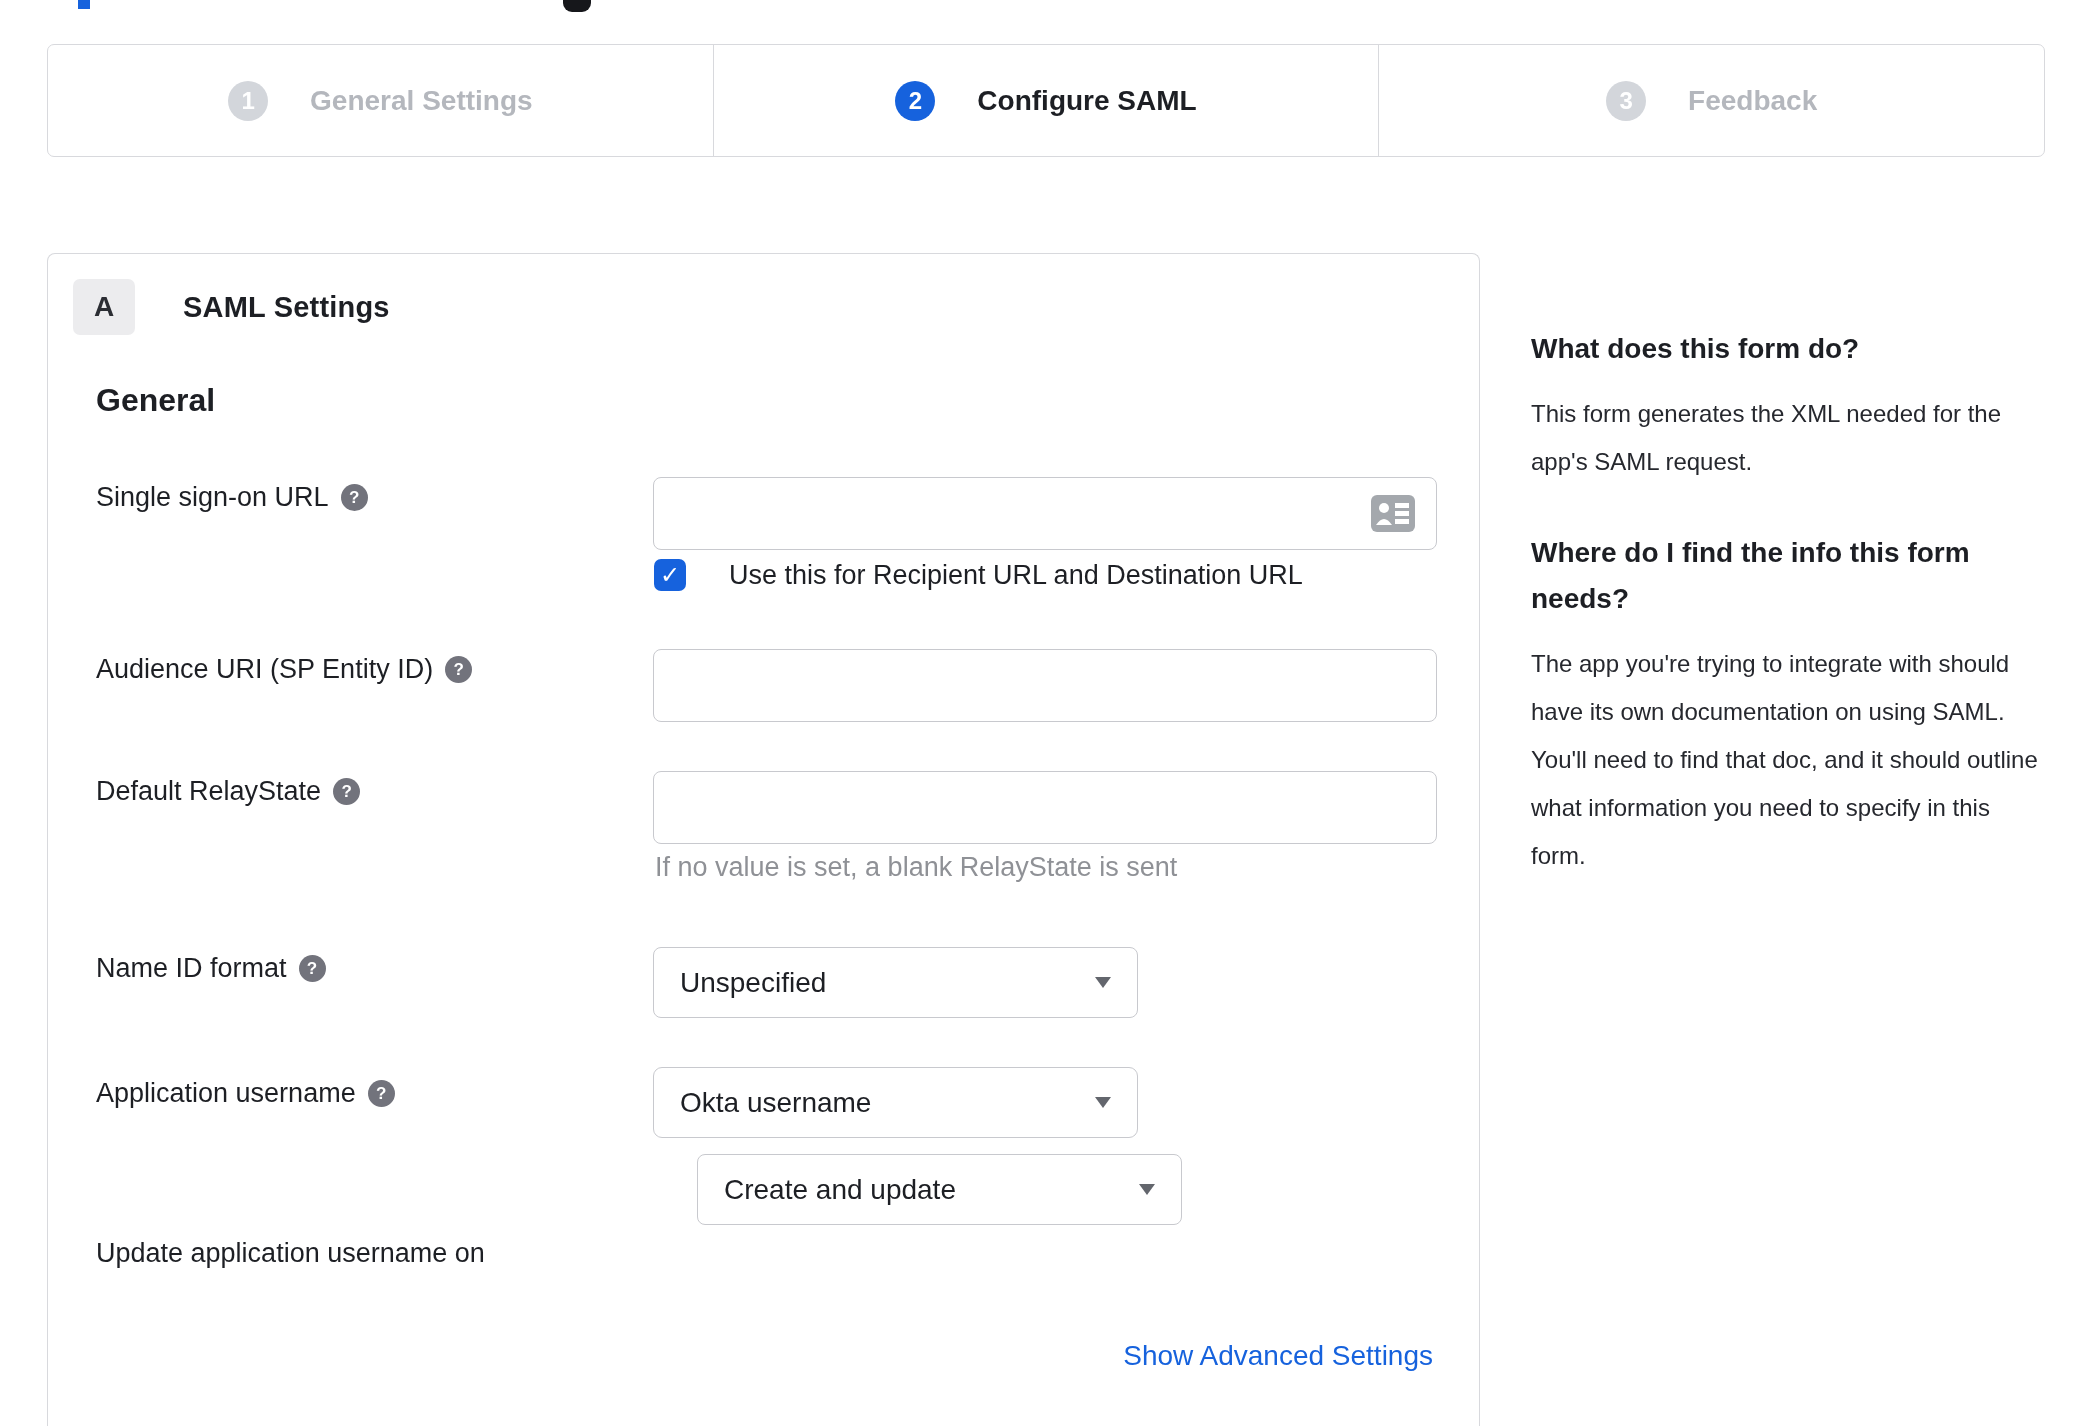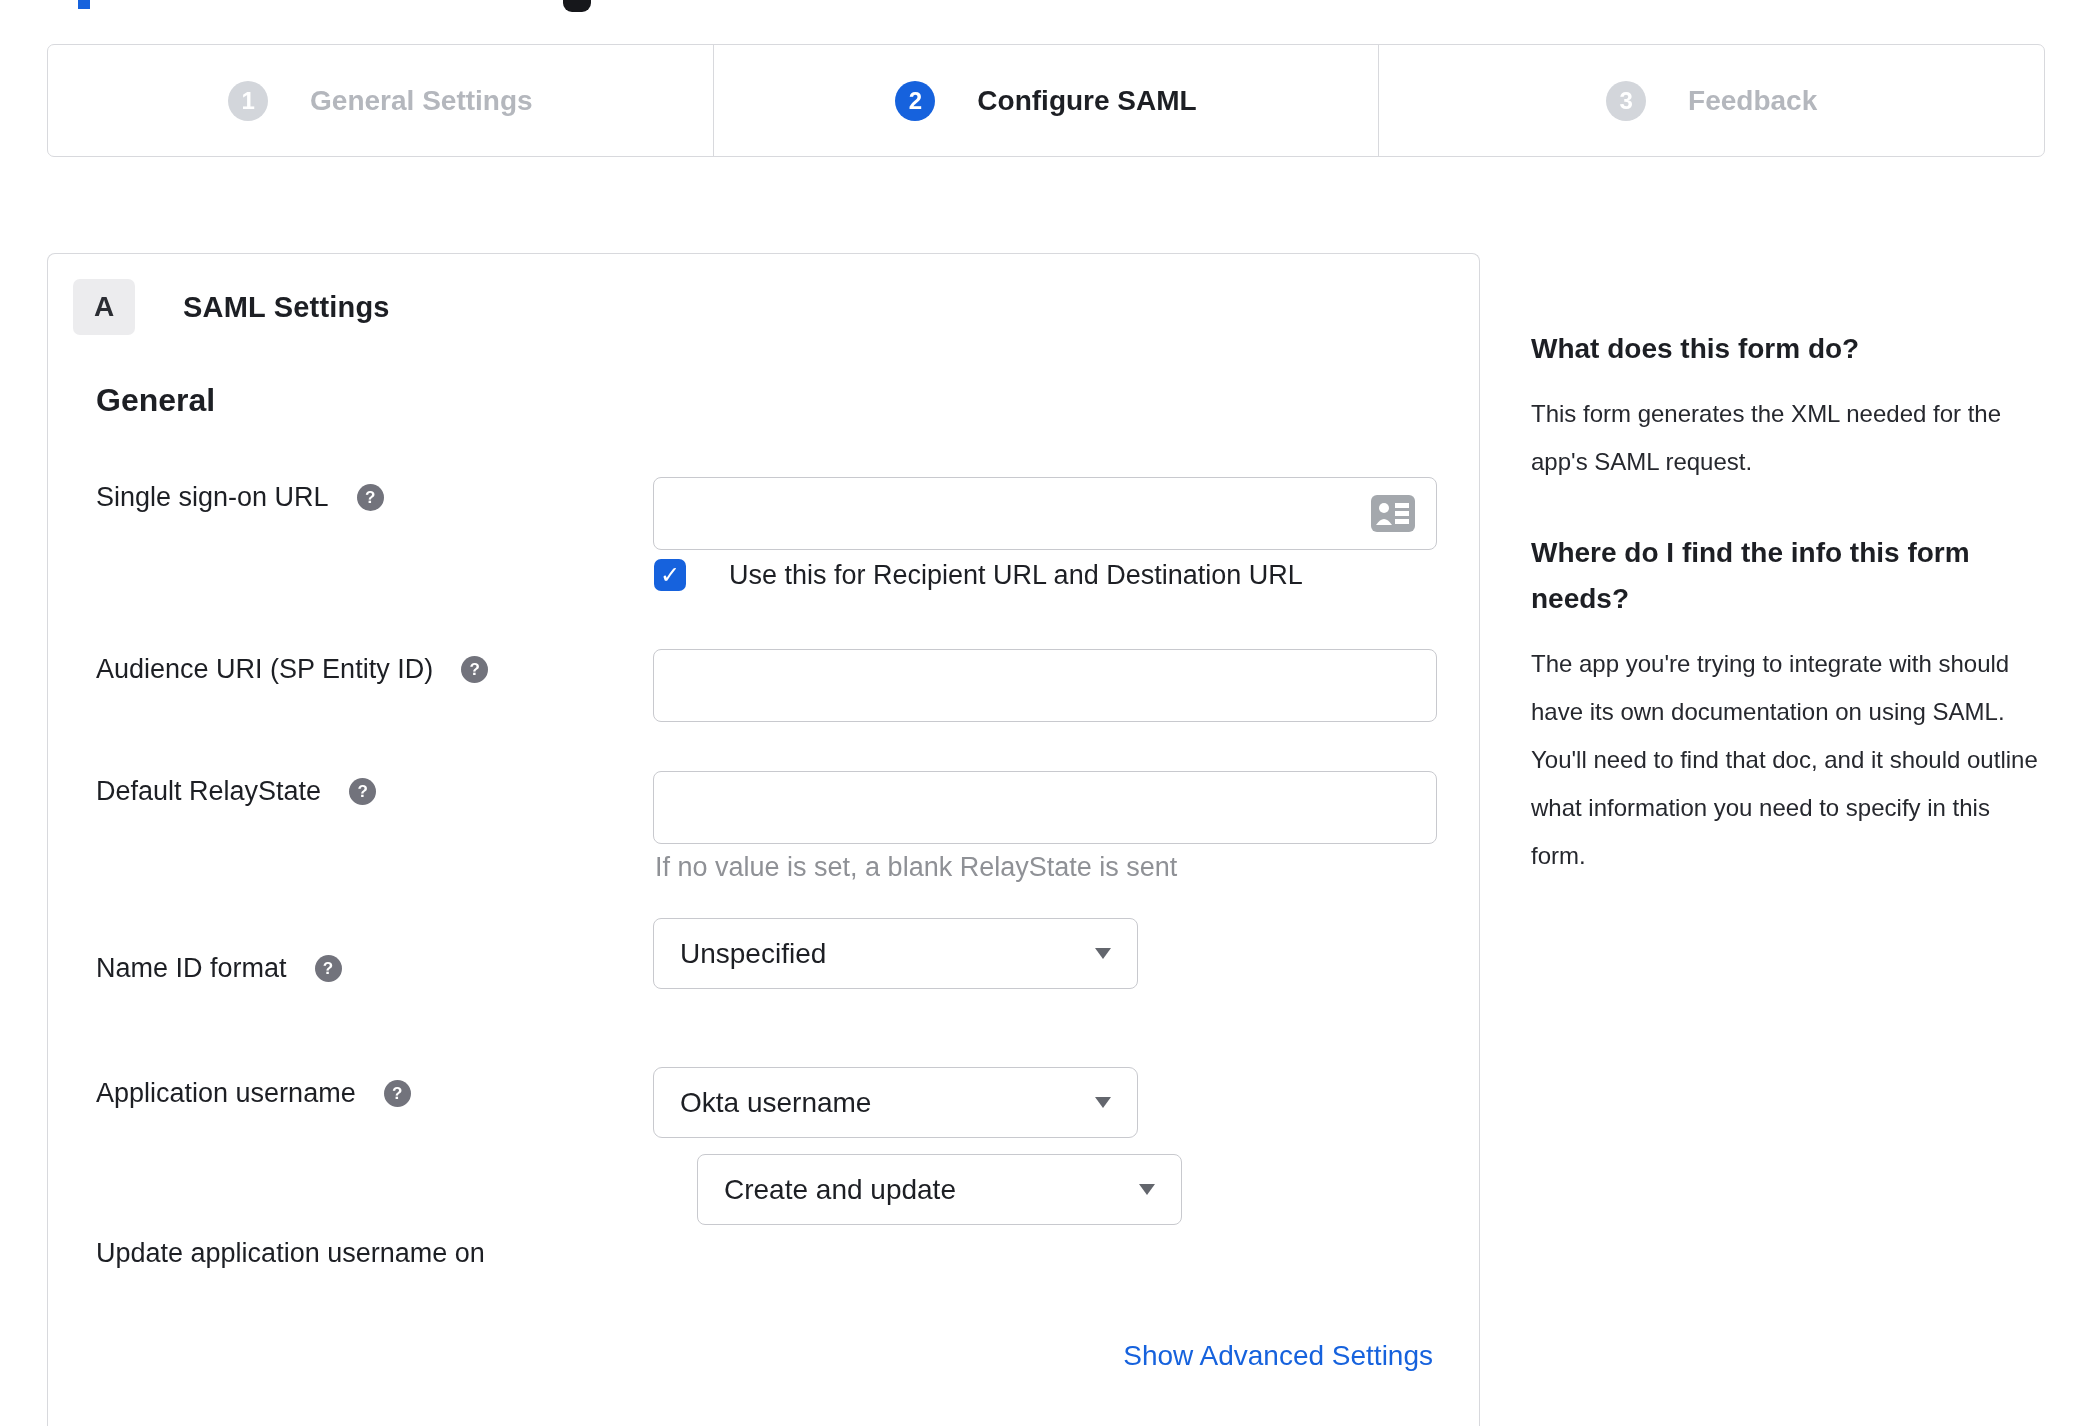--- a/index.html
+++ b/index.html
@@ -24,21 +24,21 @@
 
   
   .card { position:absolute; left:47px; top:253px; width:1433px; height:1220px;
           background:#fff; border:1px solid #d8d9dd; border-radius:8px 8px 0 0; border-bottom:none; }
   .section-head { position:absolute; left:25px; top:25px; display:flex; align-items:center; gap:48px; }
   .section-badge { width:62px; height:56px; background:#ececee; border-radius:7px; display:flex;
                    align-items:center; justify-content:center; font-size:28px; font-weight:bold; color:#2b2d33; }
   .section-title { font-size:29px; font-weight:bold; color:#1d1f24; letter-spacing:.2px; }
   .group-title { position:absolute; left:48px; top:128px; font-size:32px; font-weight:bold; color:#1d1f24; }
 
-  .field-label { position:absolute; left:48px; font-size:27px; color:#1d1f24; display:flex; align-items:center; gap:28px; }
+  .field-label { position:absolute; left:48px; font-size:27px; color:#1d1f24; display:flex; align-items:center; gap:12px; }
   .help-icon { width:27px; height:27px; border-radius:50%; background:#72737c; color:#fff; font-size:17px;
                font-weight:bold; display:inline-flex; align-items:center; justify-content:center; flex:0 0 auto; }
 
   .text-input { position:absolute; left:605px; width:784px; height:73px; border:1px solid #c8c9ce;
                 border-radius:8px; background:#fff; font-size:27px; padding:0 70px 0 24px; color:#1d1f24; outline:none; }
   .input-wrap { position:absolute; left:605px; width:784px; height:73px; }
   .input-wrap .text-input { position:absolute; left:0; top:0; }
   .input-icon { position:absolute; right:22px; top:18px; width:44px; height:37px; }
 
   .checkbox-row { position:absolute; left:606px; top:305px; display:flex; align-items:center; gap:43px; }
@@ -125,21 +125,21 @@
       <span>Default RelayState</span>
       <span class="help-icon">?</span>
     </div>
     <input class="text-input" type="text" style="top: 517px;" value="">
     <div class="hint" style="top:598px;">If no value is set, a blank RelayState is sent</div>
 
     <div class="field-label" style="top:699px;">
       <span>Name ID format</span>
       <span class="help-icon">?</span>
     </div>
-    <div class="select" style="top:664px;gap:12px;">
+    <div class="select" style="top:693px;gap:12px;">
       <span class="select-value">Unspecified</span>
       <span class="select-caret"></span>
     </div>
 
     <div class="field-label" style="top:824px;">
       <span>Application username</span>
       <span class="help-icon">?</span>
     </div>
     <div class="select" style="top:813px;border-radius:9px;">
       <span class="select-value">Okta username</span>

